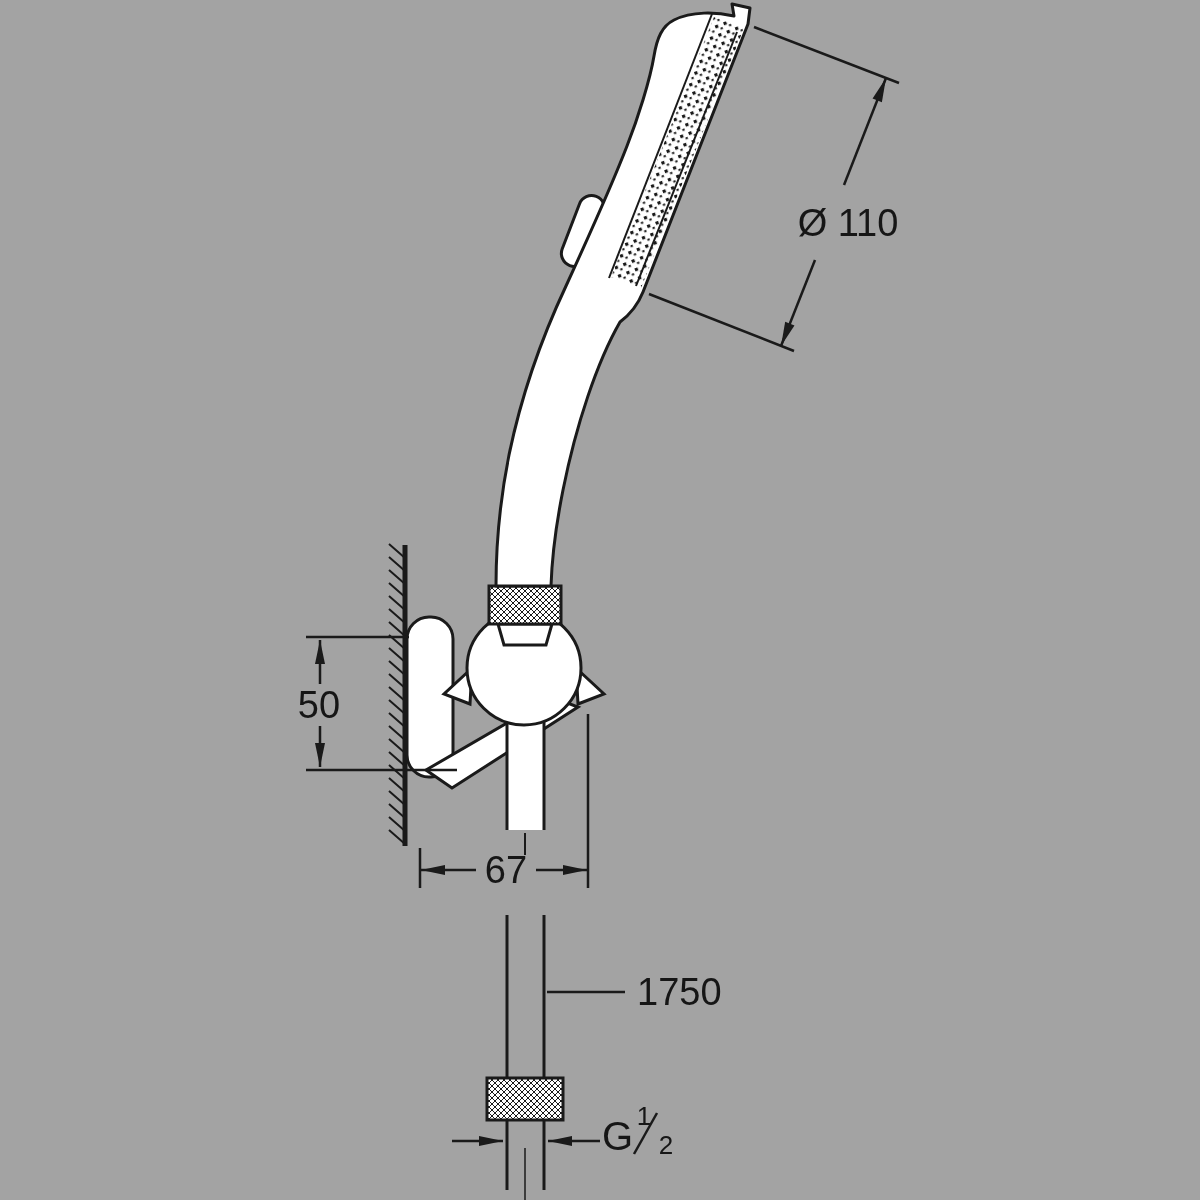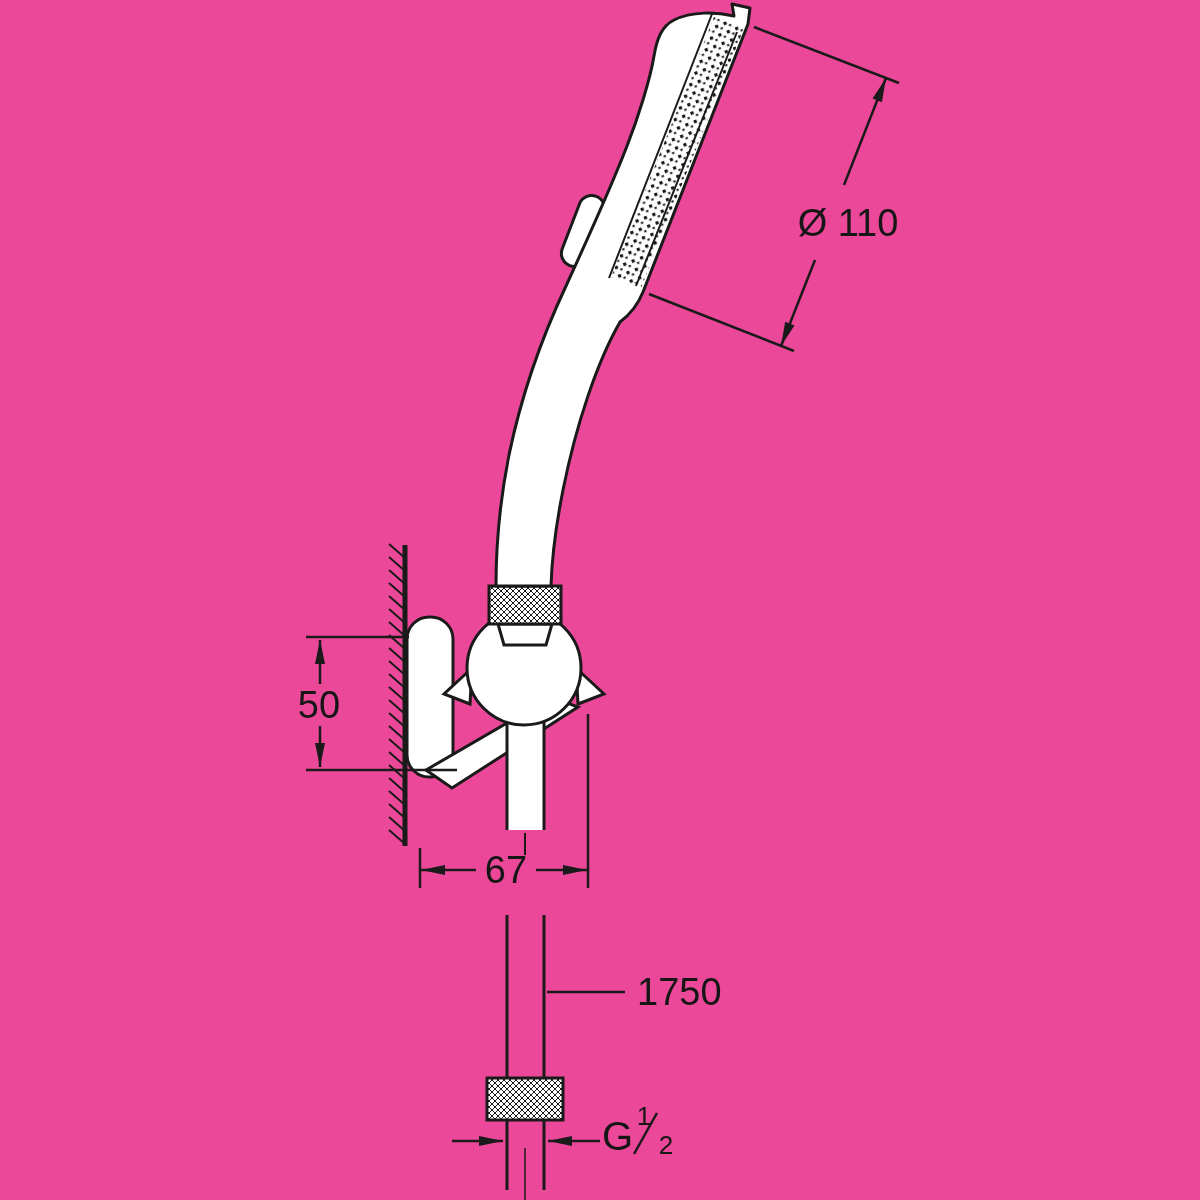--- a/index.html
+++ b/index.html
@@ -1,19 +1,19 @@
 <!DOCTYPE html>
 <html><head>
 <meta charset="utf-8">
 <style>
   html,body{margin:0;padding:0;background:#ffffff;}
   .canvas{
     position:relative;
     width:1200px;height:1200px;
-    background:#ec4899;
+    background:#a3a3a3;
     overflow:hidden;
   }
   svg{display:block;}
   text{
     font-family:"Liberation Sans", sans-serif;
     fill:#161616;
   }
   .dim-label{font-size:38px;}
   .dim-label-big{font-size:40px;}
   .dim-label-small{font-size:26px;}

